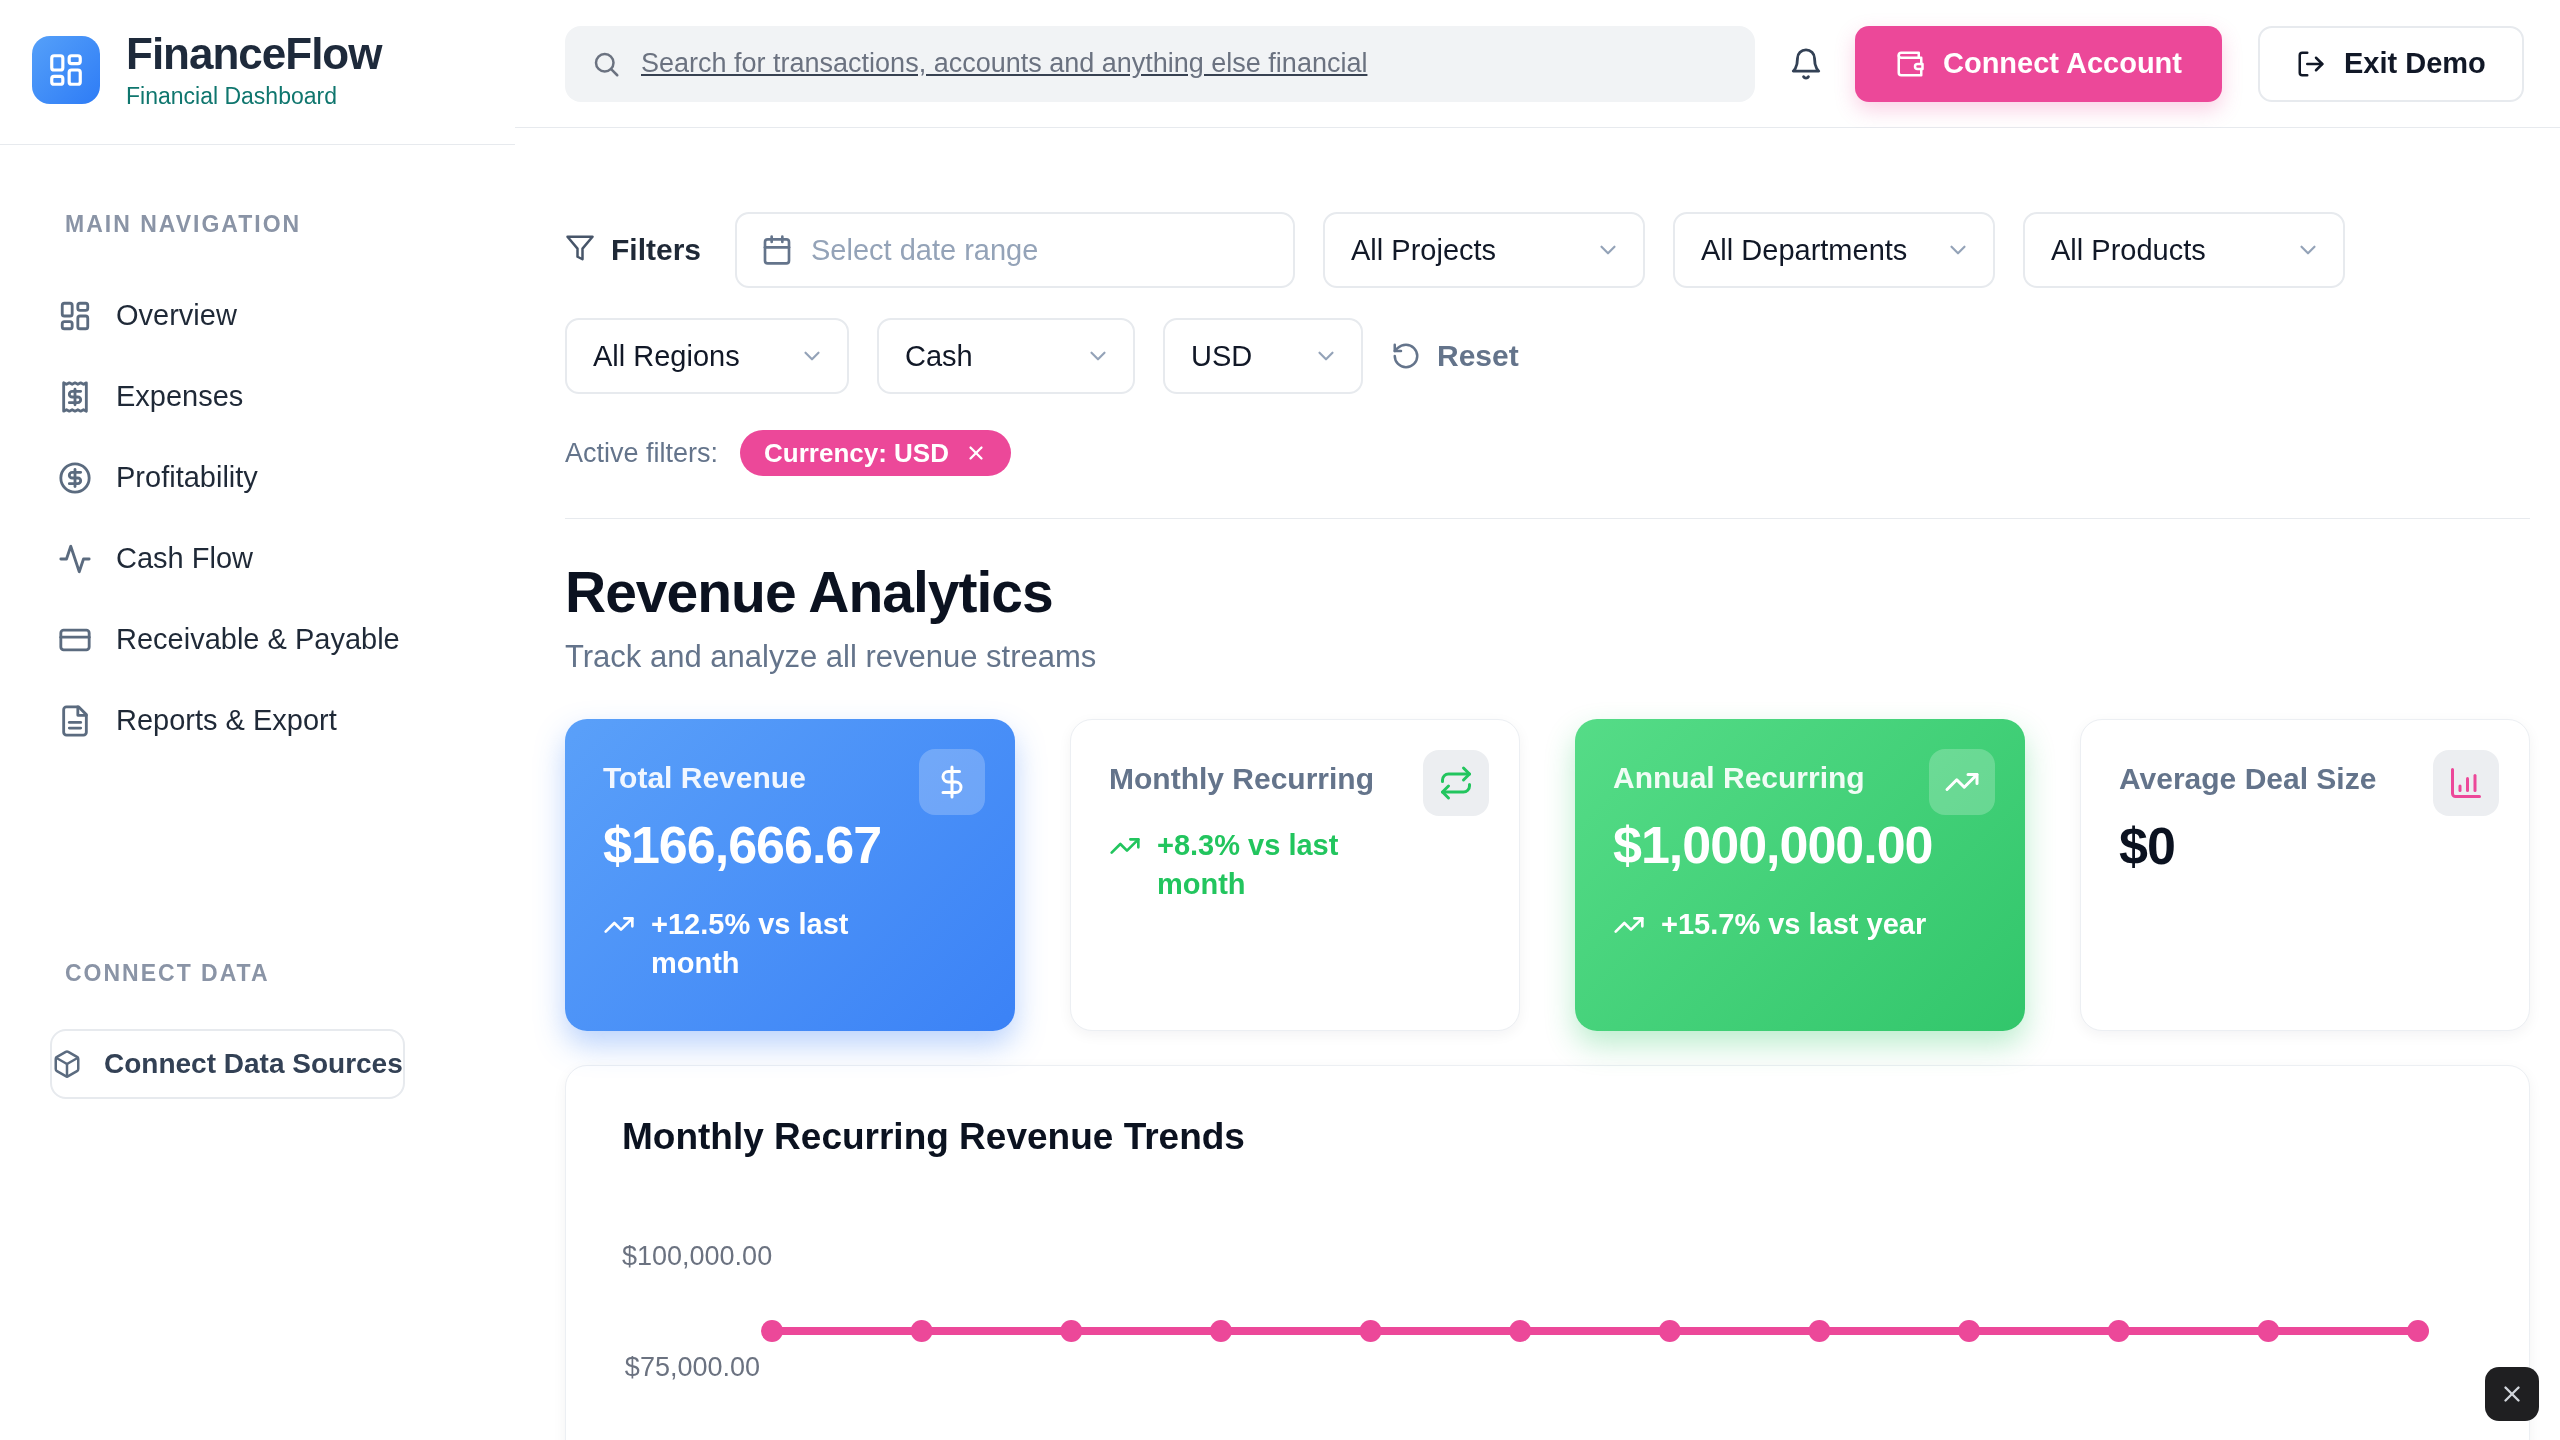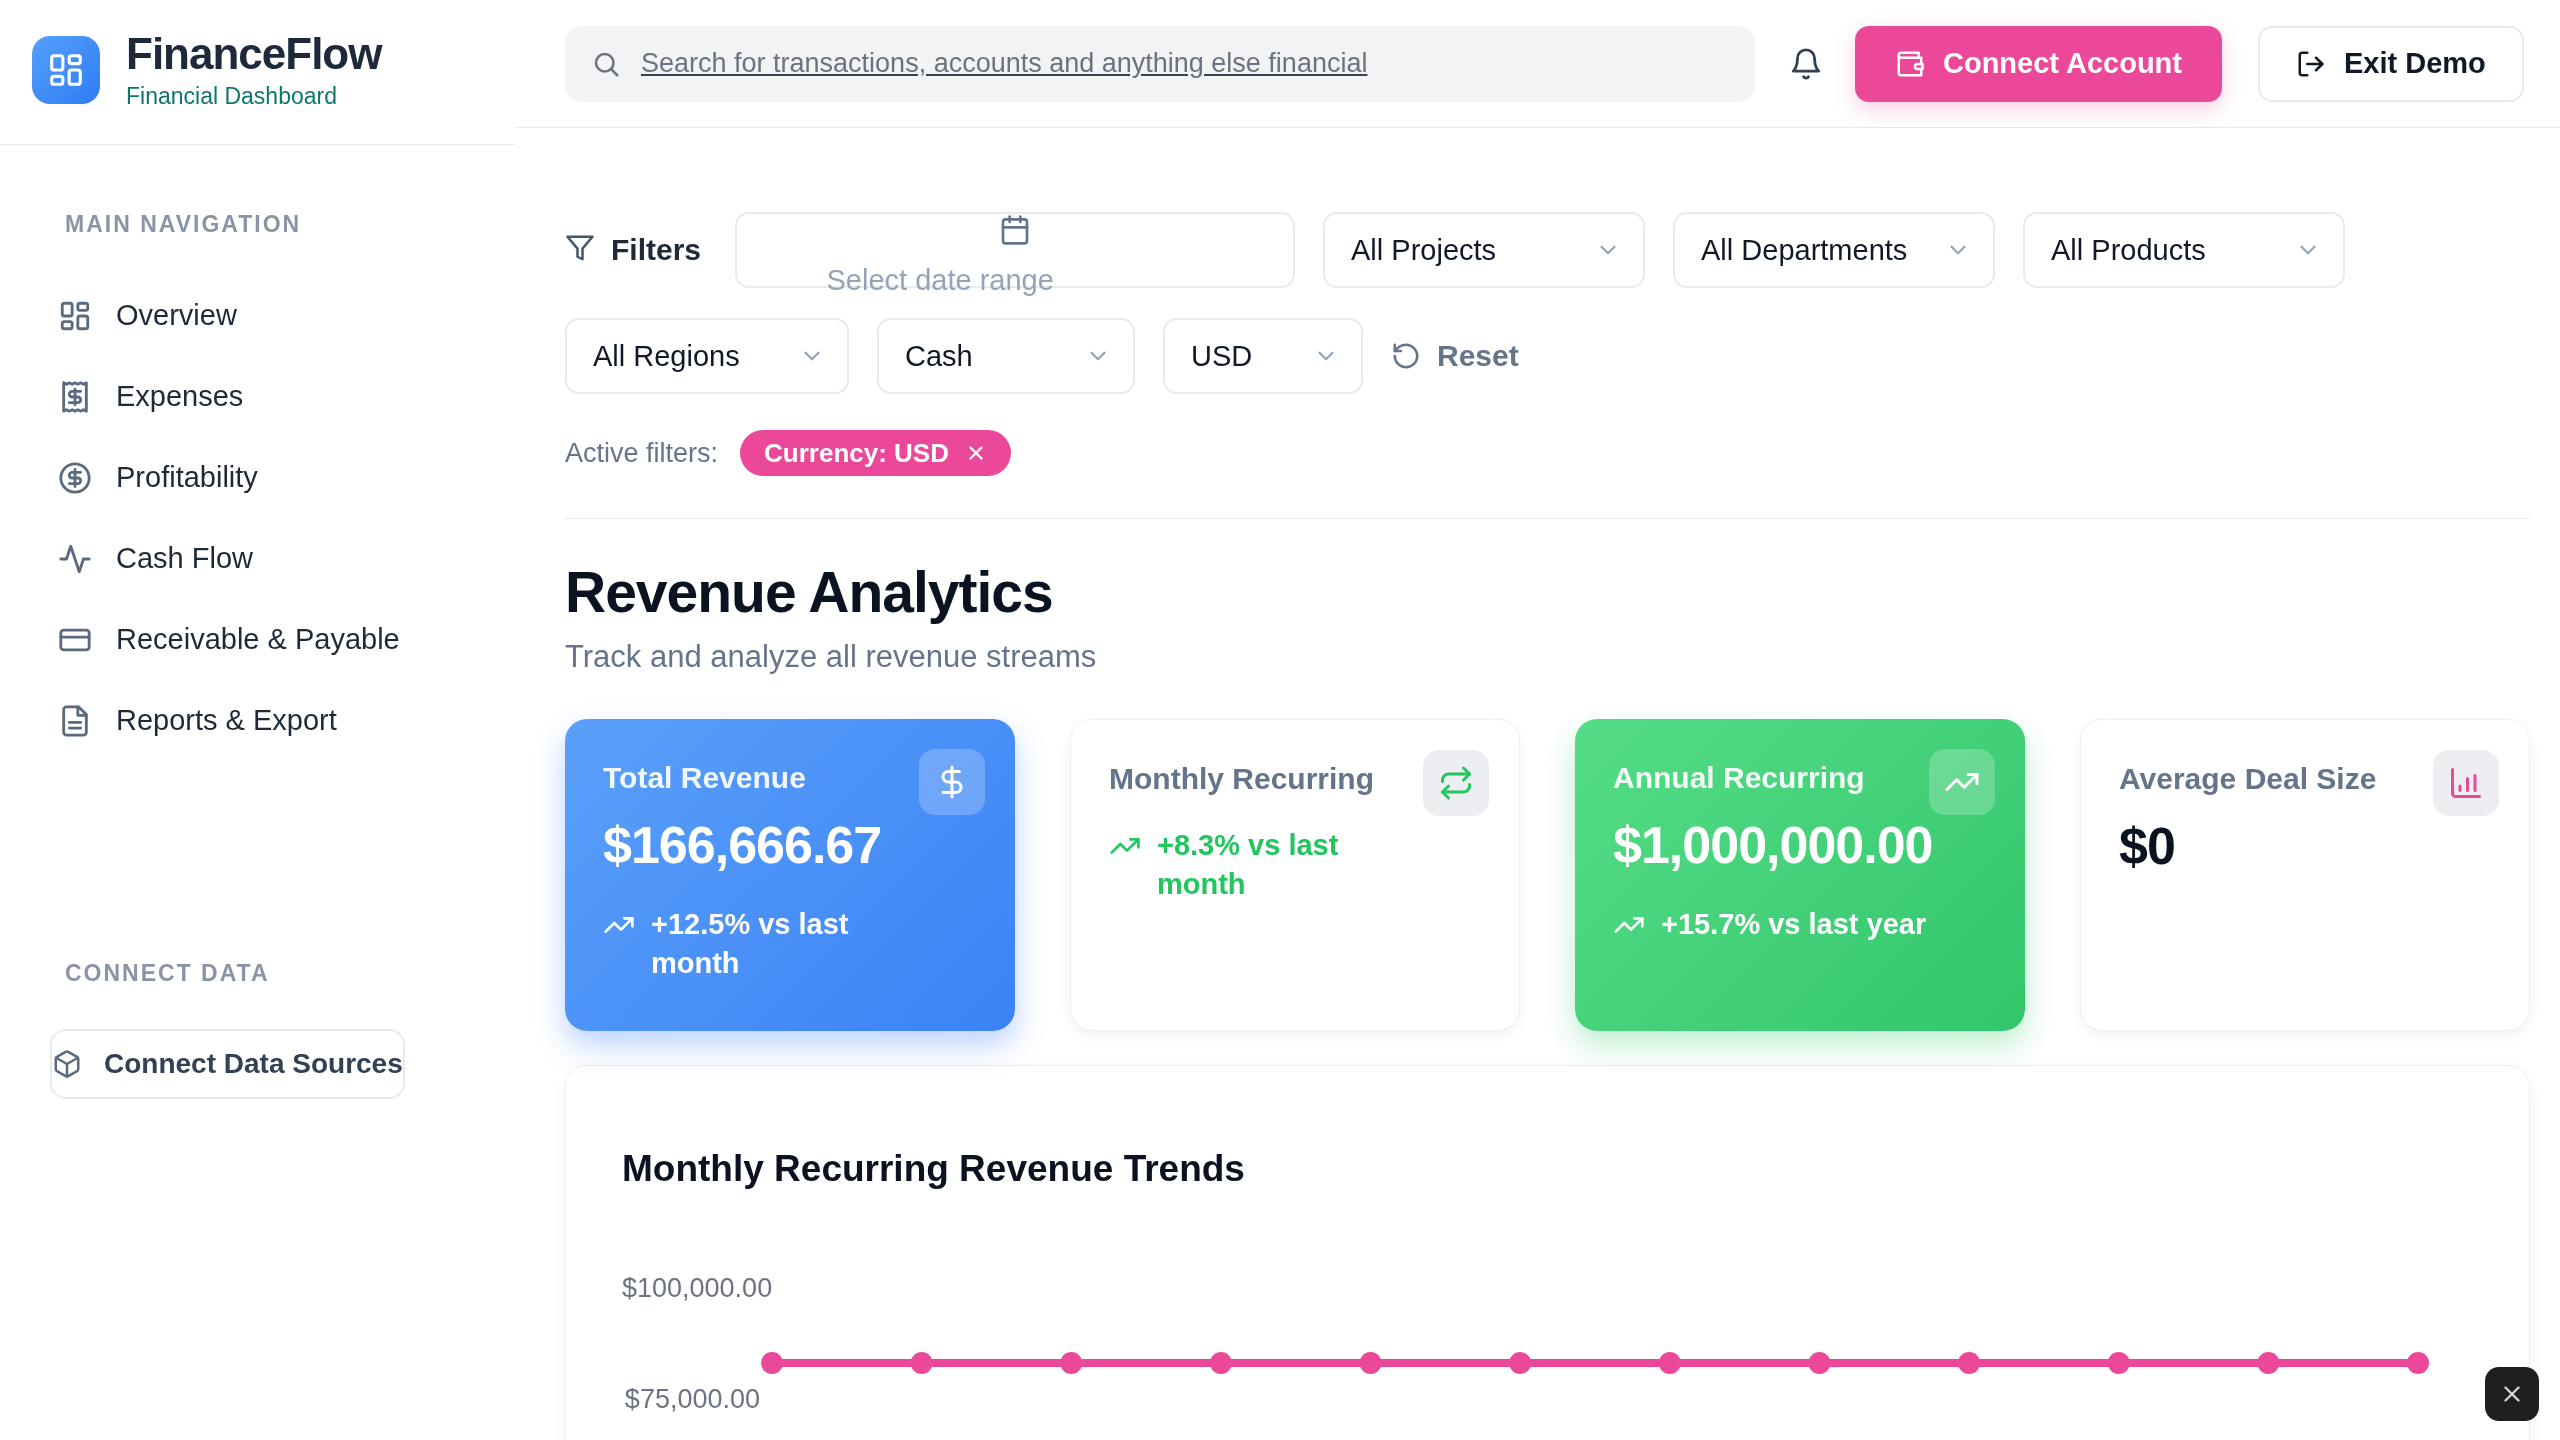--- a/index.html
+++ b/index.html
@@ -55,21 +55,21 @@
   .btn-ghost svg { width:30px; height:30px; }
 
   
   .main { position:absolute; left:515px; top:128px; right:0; bottom:0; background:#fff;
           padding:84px 30px 0 50px; overflow:hidden; }
   .filters-row { display:flex; align-items:center; gap:28px; }
   .filters-label { display:flex; align-items:flex-start; gap:16px; margin-right:6px; }
   .filters-label svg { width:30px; height:30px; color:#475569; }
   .filters-label span { font-size:30px; font-weight:700; color:#1f2937; }
   .date-input { width:560px; height:76px; border:2px solid #e7eaee; border-radius:14px;
-                display:flex; align-items:center; gap:18px; padding:0 24px; background:#fff;flex-direction:column; }
+                display:flex; align-items:center; gap:18px; padding:0 24px; background:#fff; }
   .date-input svg { width:32px; height:32px; color:#64748b; flex:0 0 auto; }
   .date-input input { flex:1; border:none; outline:none; font-family:"Liberation Sans",sans-serif;
                       font-size:29px; color:#374151; background:transparent; }
   .date-input input::placeholder { color:#94a3b8; }
   .select { height:76px; border:2px solid #e7eaee; border-radius:14px; background:#fff;
             display:flex; align-items:center; justify-content:space-between; padding:0 22px 0 26px;
             cursor:pointer; }
   .select span { font-size:29px; color:#111827; }
   .select svg { width:26px; height:26px; color:#94a3b8; }
   .row2 { margin-top:30px; }
@@ -110,21 +110,21 @@
   .tile { position:absolute; top:30px; right:30px; width:66px; height:66px; border-radius:16px;
           display:flex; align-items:center; justify-content:center; }
   .tile.glass { background:rgba(255,255,255,.22); color:#fff; }
   .tile.gray  { background:#eceef1; }
   .tile svg { width:36px; height:36px; }
   .tile .green-ic { color:#22c55e; } .tile .pink-ic { color:#ec4899; }
 
   
   .chart-card { margin-top:34px; height:560px; border:1px solid #eceff3; border-radius:22px;
                 background:#fff; box-shadow:0 4px 14px rgba(15,23,42,.05); padding:50px 56px; }
-  .chart-title { font-size:37px; font-weight:700; color:#0b1220;margin-top:32px; }
+  .chart-title { font-size:37px; font-weight:700; color:#0b1220; }
   .chart-plot { position:relative; margin-top:46px; height:380px; }
   .ytick { position:absolute; left:0; width:138px; text-align:right; font-size:27px; color:#6b7280; }
 
   
   .close-demo { position:absolute; width:54px; height:54px; right:21px; bottom:19px; border:none;
                 border-radius:14px; background:#1f1f21; color:#d1d5db; cursor:pointer;
                 display:flex; align-items:center; justify-content:center; }
   .close-demo svg { width:26px; height:26px; }
 </style>
 </head>

